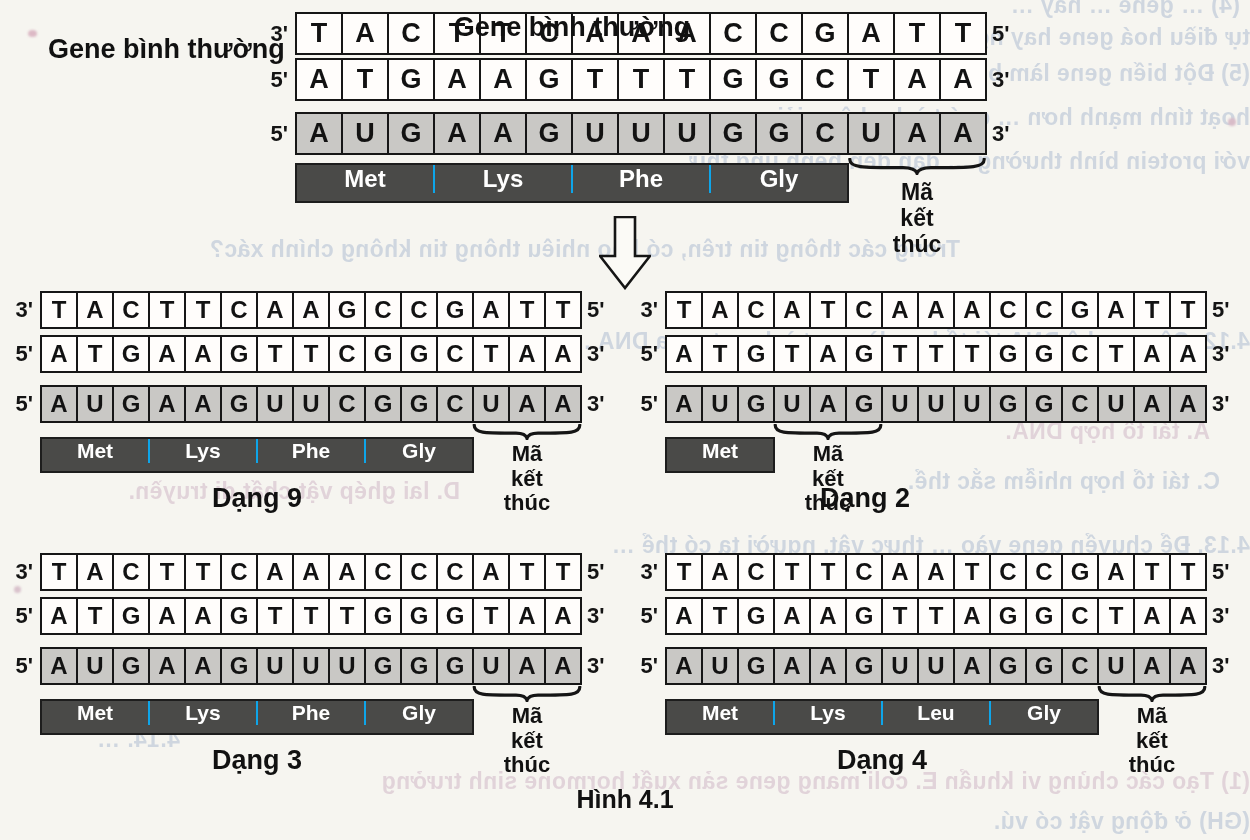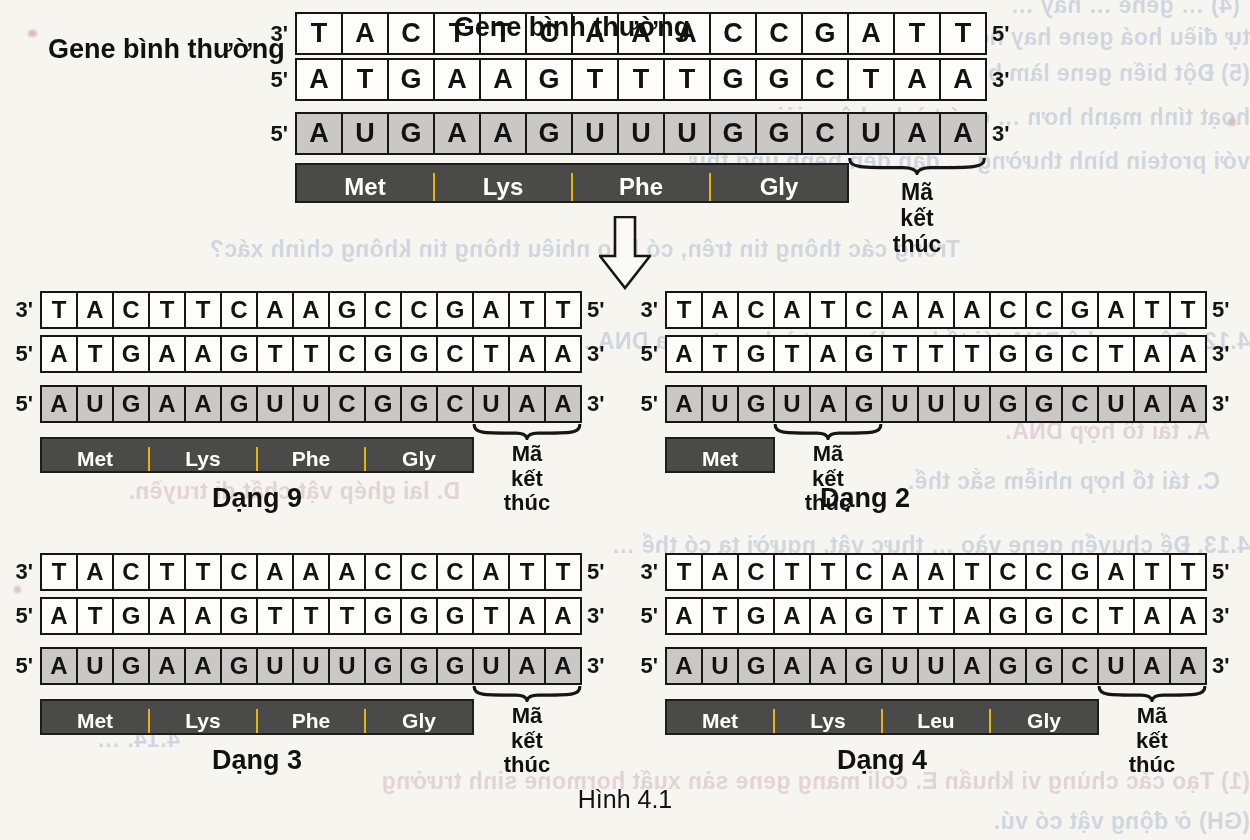--- a/index.html
+++ b/index.html
@@ -30,49 +30,49 @@
   .cell{
     box-sizing:border-box;border:2px solid #161616;margin-right:-2px;background:#fffdfb;
     display:flex;align-items:center;justify-content:center;
     font-weight:bold;color:#121212;
   }
   .cell--mrna{background:#c9c8c5;}
   .block--lg .cell{width:48px;height:43px;font-size:27px;}
   .block--sm .cell{width:38px;height:38px;font-size:24px;}
   .amino-bar{
     position:absolute;box-sizing:border-box;background:#4a4a48;border:2px solid #1d1d1d;
-    display:flex;align-items:flex-end;
+    display:flex;align-items:flex-start;
   }
   .block--lg .amino-bar{height:40px;}
   .block--sm .amino-bar{height:36px;}
   .amino-seg{
     flex:1;display:flex;align-items:center;justify-content:center;
     color:#fff;font-weight:bold;
   }
   .block--lg .amino-seg{font-size:24px;}
   .block--sm .amino-seg{font-size:21px;}
-  .amino-seg + .amino-seg{border-left:2px solid #eab308;}
+  .amino-seg + .amino-seg{border-left:2px solid #0ea5e9;}
   .brace{position:absolute;}
   .stop-label{
     position:absolute;transform:translateX(-50%);text-align:center;
     font-weight:bold;color:#111;line-height:1.12;
   }
   .block--lg .stop-label{font-size:23px;}
   .block--sm .stop-label{font-size:22px;}
   .variant-label{
     position:absolute;transform:translateX(-50%);
     font-weight:bold;font-size:27px;color:#111;white-space:nowrap;
   }
   .gene-label{
     position:absolute;left:48px;top:34px;font-weight:bold;font-size:27px;color:#111;
     z-index:3;white-space:nowrap;
   }
   .figure-caption{
     position:absolute;left:625px;top:785px;transform:translateX(-50%);
-    font-weight:normal;font-size:25px;color:#111;z-index:3;white-space:nowrap;
+    font-weight:bold;font-size:25px;color:#111;z-index:3;white-space:nowrap;
   }
   .mutation-arrow{position:absolute;left:599px;top:216px;z-index:3;}
   .speck{position:absolute;border-radius:50%;filter:blur(1px);z-index:1;}
 </style>
 </head>
 <body>
 
 <div id="ghost-root">
     <div class="ghost ghost--blue" style="left: 260px; top: -8px; width: 980px;">(4) … gene … hay …</div>
     <div class="ghost ghost--blue" style="left: 860px; top: 24px; width: 390px;">tự điều hoá gene hay ngược lại?</div>

